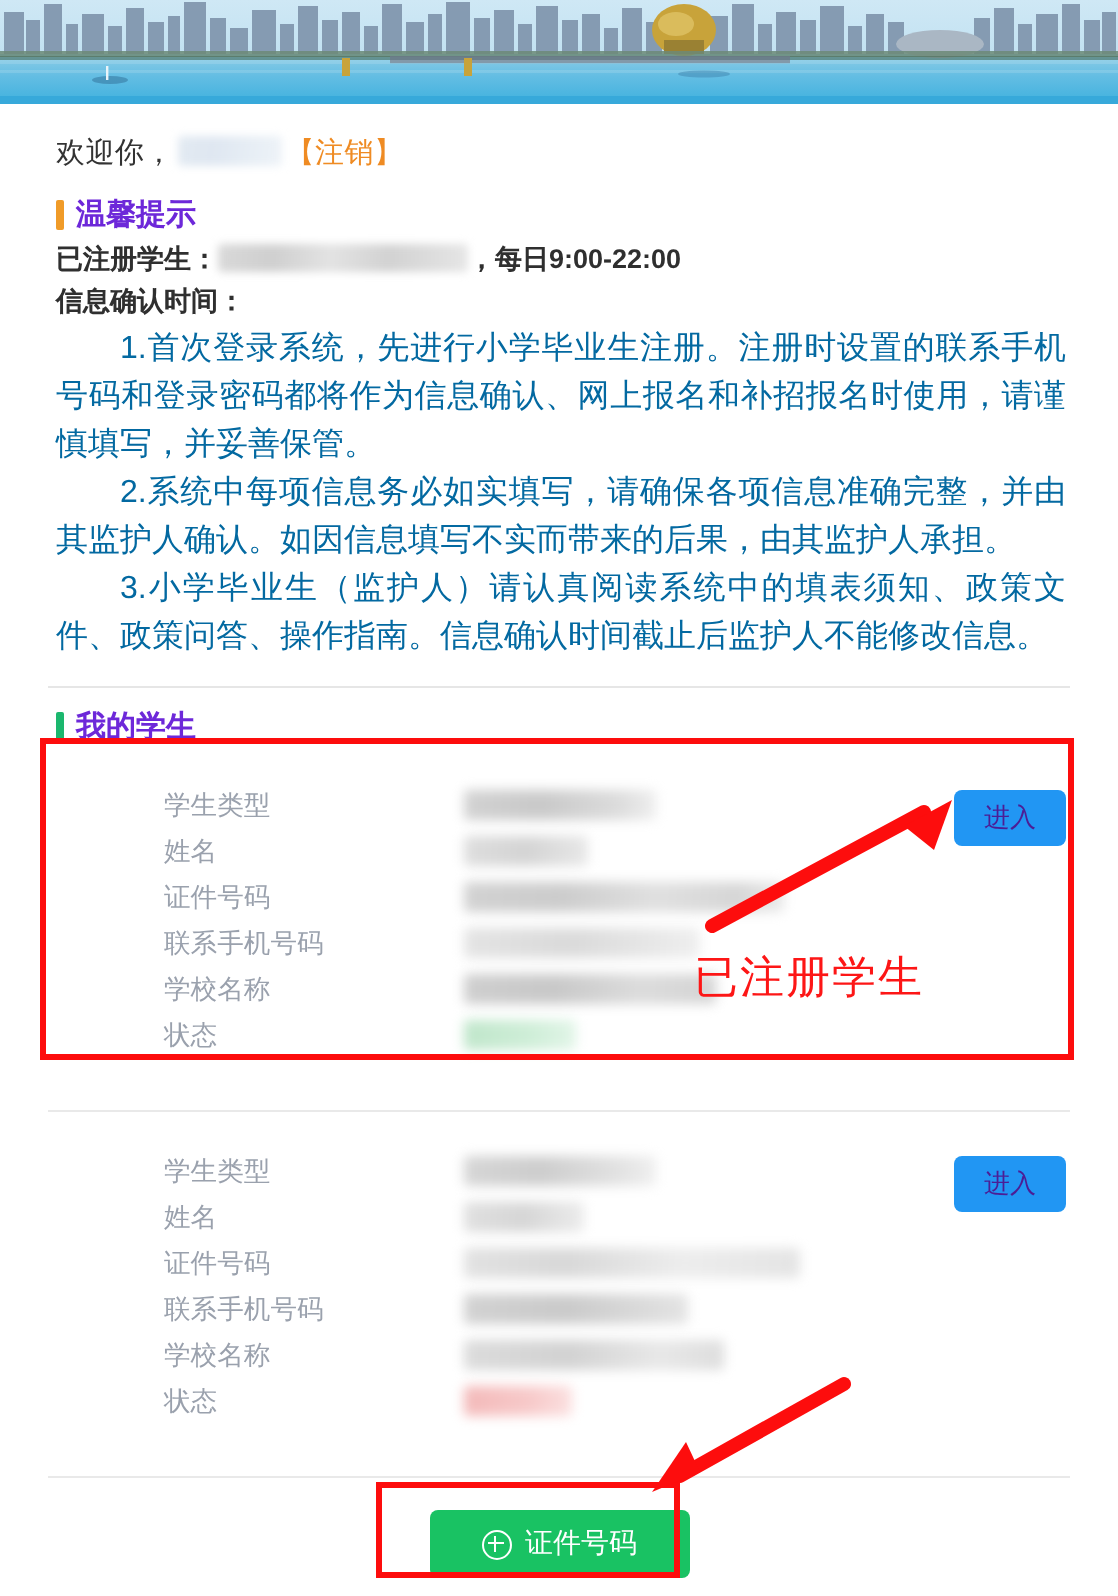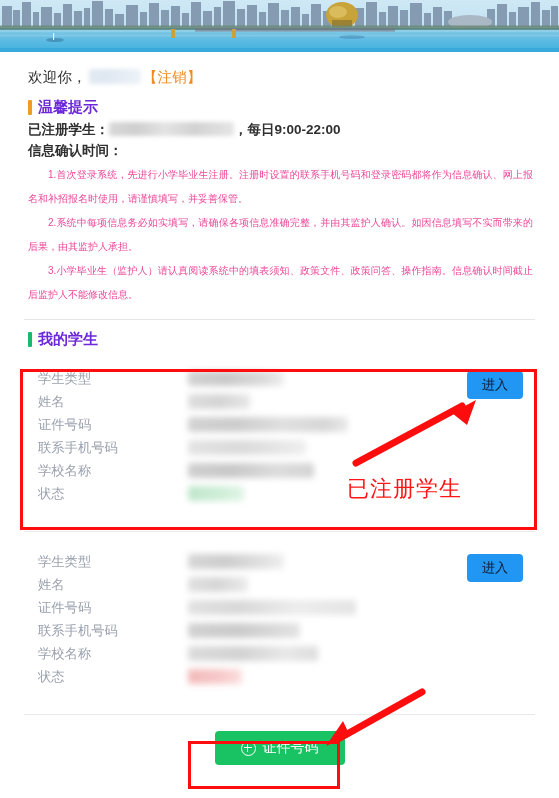--- a/index.html
+++ b/index.html
@@ -86,23 +86,23 @@
     width: 125px;
     height: 14px;
     vertical-align: -2px;
     background: linear-gradient(95deg,#d9d9d9 0%,#cfcfcf 22%,#e3e3e3 45%,#d2d2d2 68%,#e6e6e6 100%);
     filter: blur(2px);
     border-radius: 2px;
   }
 
   .tips-body {
     padding: 2px 26px 0 28px;
-    font-size: 10px;
+    font-size: 16px;
     line-height: 24px;
-    color: #ec4899;
+    color: #0369a1;
     text-align: justify;
   }
   .tips-body p { margin: 0; text-indent: 2em; }
 
   .divider {
     height: 1px;
     background: #e6e6e6;
     margin: 12px 24px 0 24px;
   }
 
@@ -116,38 +116,39 @@
   .card-rows {
     position: relative;
     padding-left: 14px;
   }
   .row {
     display: flex;
     align-items: center;
     height: 23px;
     font-size: 13.3px;
     color: #9aa1ad;
+    margin-left: 44px;
   }
   .row .label { width: 150px; flex: 0 0 150px; }
   .row .value-redact {
     height: 15px;
     border-radius: 2px;
     filter: blur(3px);
   }
 
   .enter-btn {
     position: absolute;
-    right: 12px;
+    right: 2px;
     top: 16px;
     width: 56px;
     height: 28px;
     line-height: 28px;
     text-align: center;
     background: #2196f3;
-    color: #0f172a;
+    color: #4c1d95;
     font-size: 13px;
     border-radius: 4px;
     cursor: pointer;
     border: none;
     padding: 0;
     font-family: inherit;
   }
 
   .card-sep {
     height: 1px;

